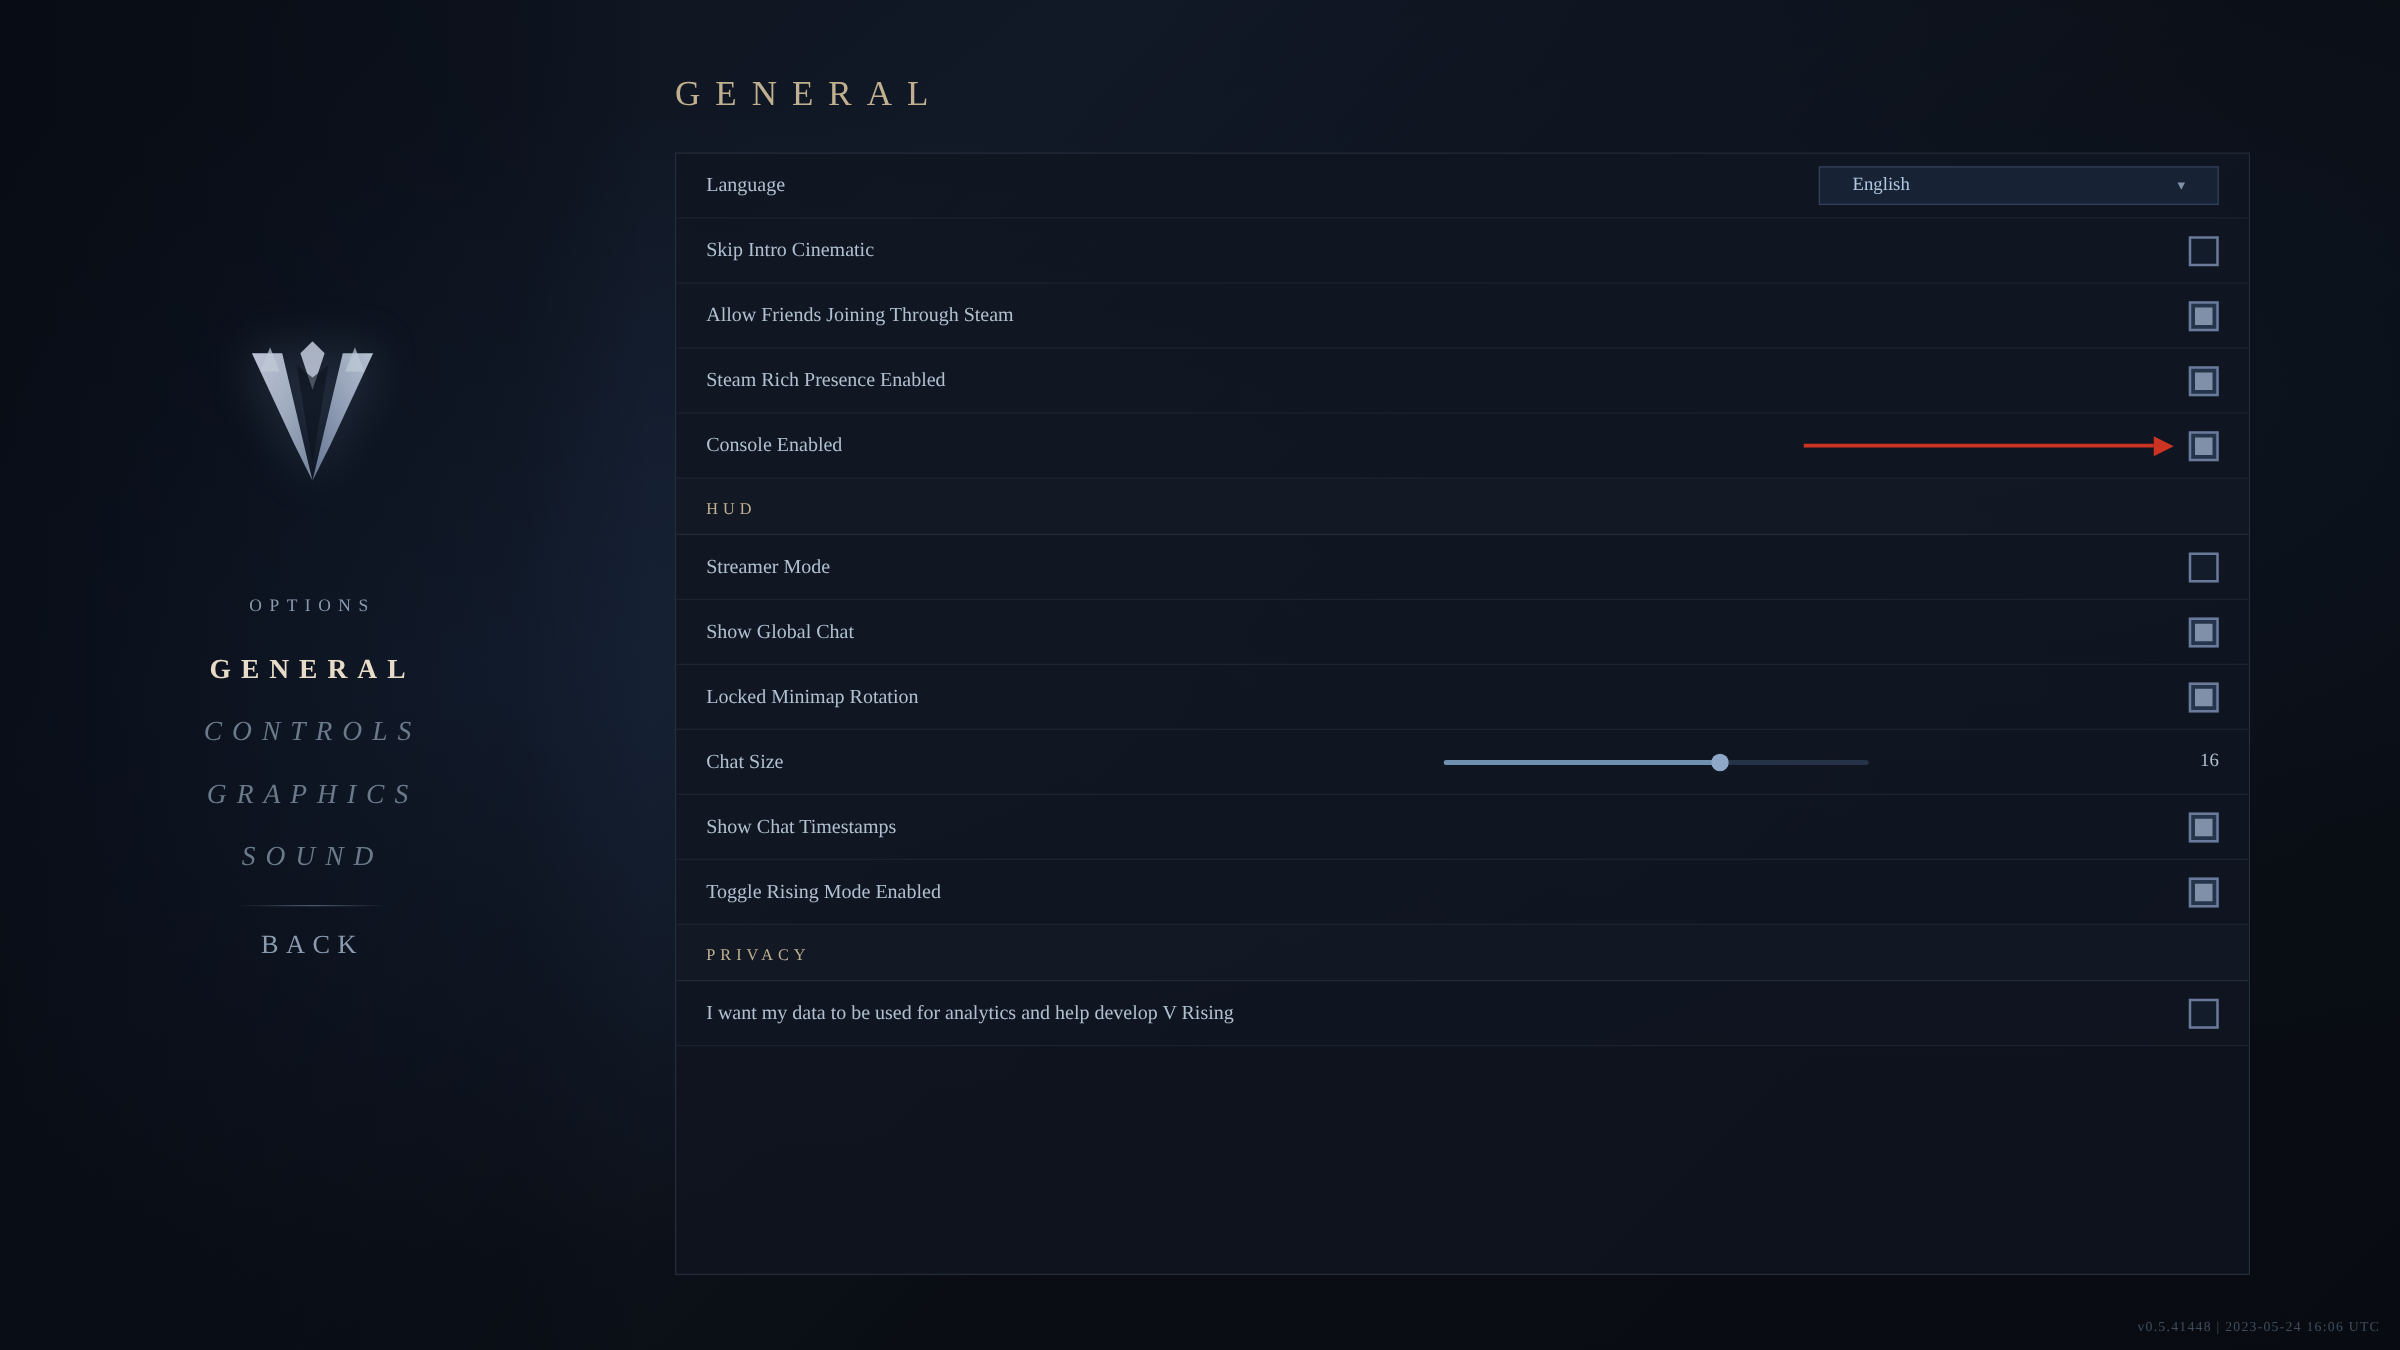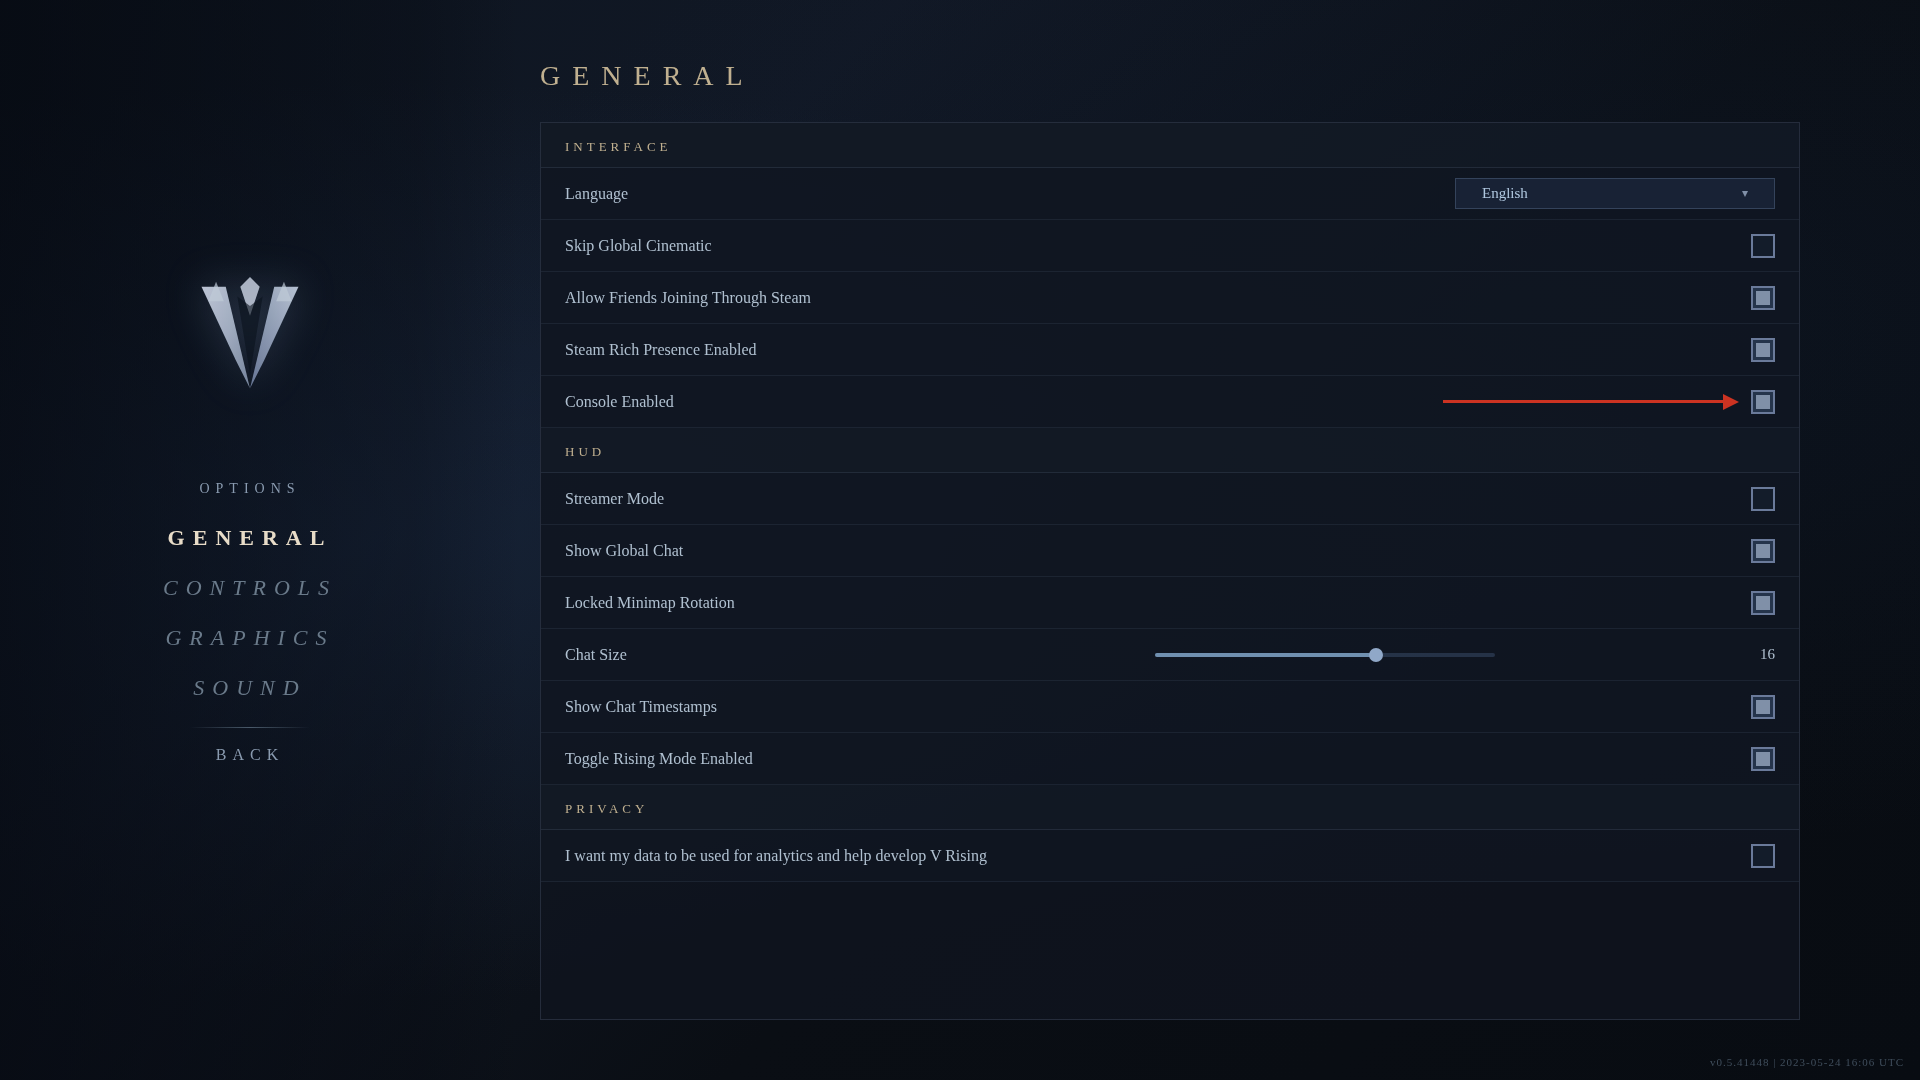--- a/index.html
+++ b/index.html
@@ -107,21 +107,21 @@
 
     .nav-divider {
       width: 120px;
       height: 1px;
       background: linear-gradient(to right, transparent, #4a5a6a, transparent);
       margin: 10px 0;
     }
 
     .nav-back {
       color: #8a9bb0;
-      font-size: 16px;
+      font-size: 21px;
       letter-spacing: 6px;
       text-transform: uppercase;
       cursor: pointer;
     }
 
     
     .content {
       flex: 1;
       height: 100%;
       display: flex;
@@ -358,32 +358,31 @@
       <div class="nav-back">BACK</div>
     </nav>
   </div>
 
   <div class="content">
 
     <div class="page-title">GENERAL</div>
 
     <div class="settings-panel">
 
-      <div class="section-header">INTERFACE</div>
 
       <div class="setting-row">
         <span class="setting-label">Language</span>
         <div class="language-select">
           <span>English</span>
           <span class="dropdown-arrow">▾</span>
         </div>
       </div>
 
       <div class="setting-row">
-        <span class="setting-label">Skip Global Cinematic</span>
+        <span class="setting-label">Skip Intro Cinematic</span>
         <div class="checkbox"></div>
       </div>
 
       <div class="setting-row">
         <span class="setting-label">Allow Friends Joining Through Steam</span>
         <div class="checkbox checked"></div>
       </div>
 
       <div class="setting-row">
         <span class="setting-label">Steam Rich Presence Enabled</span>

